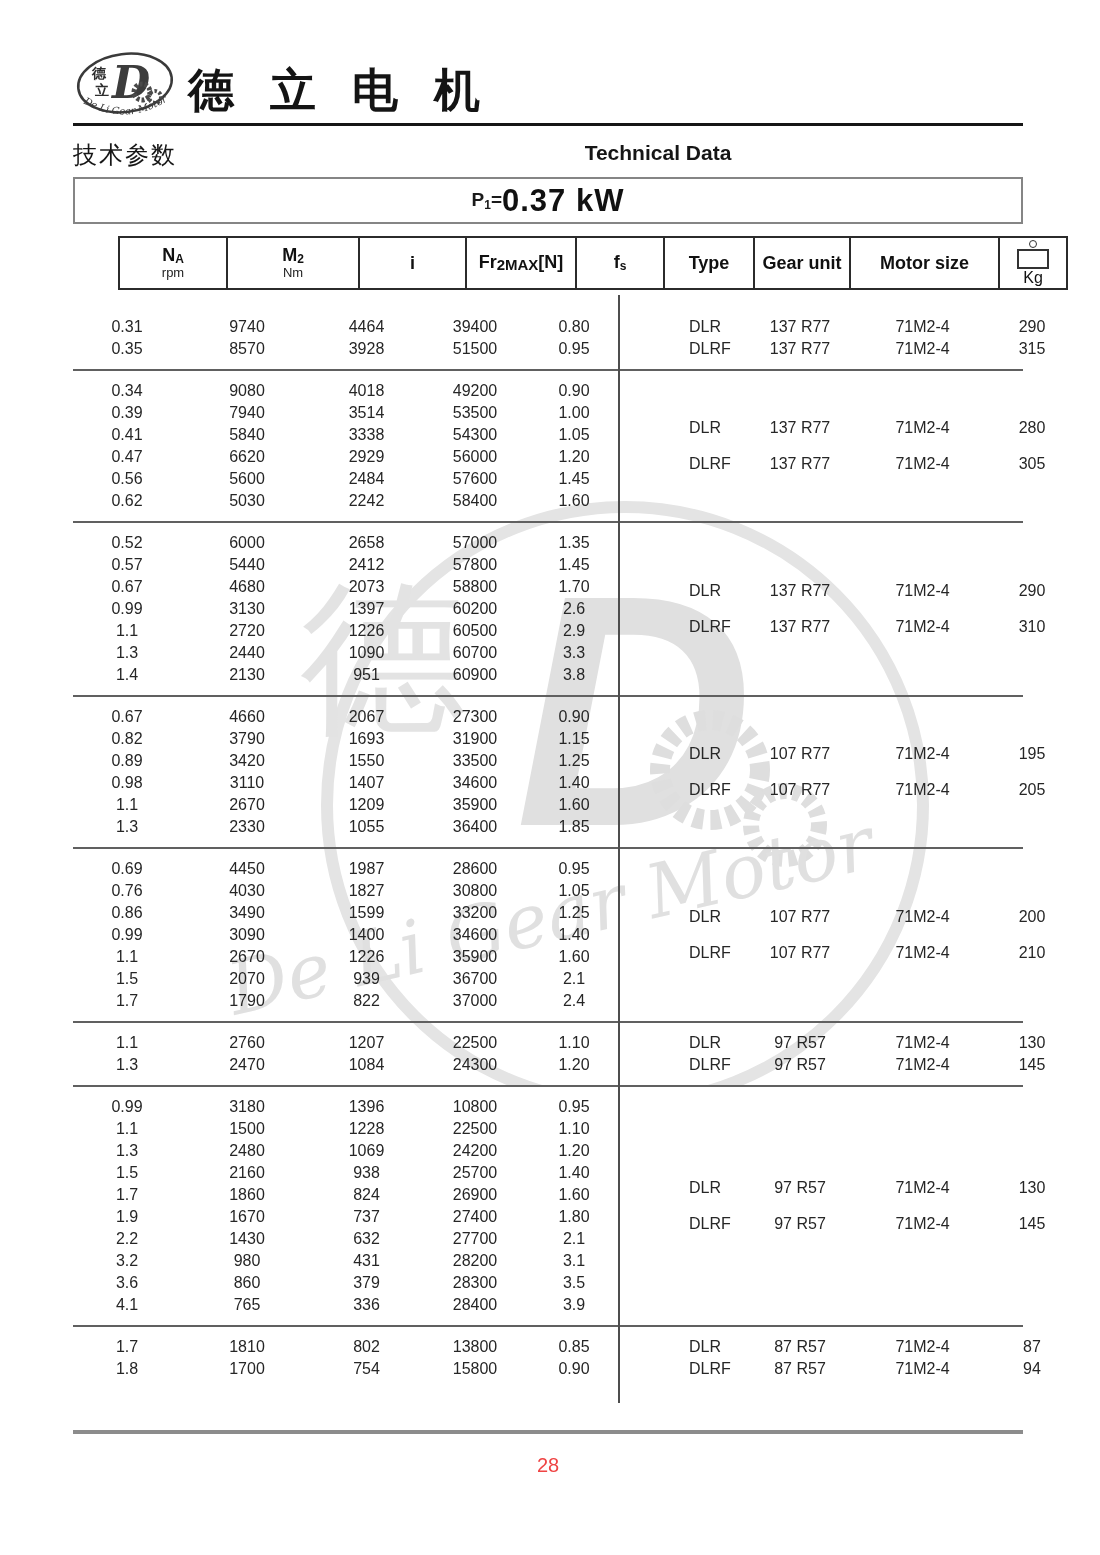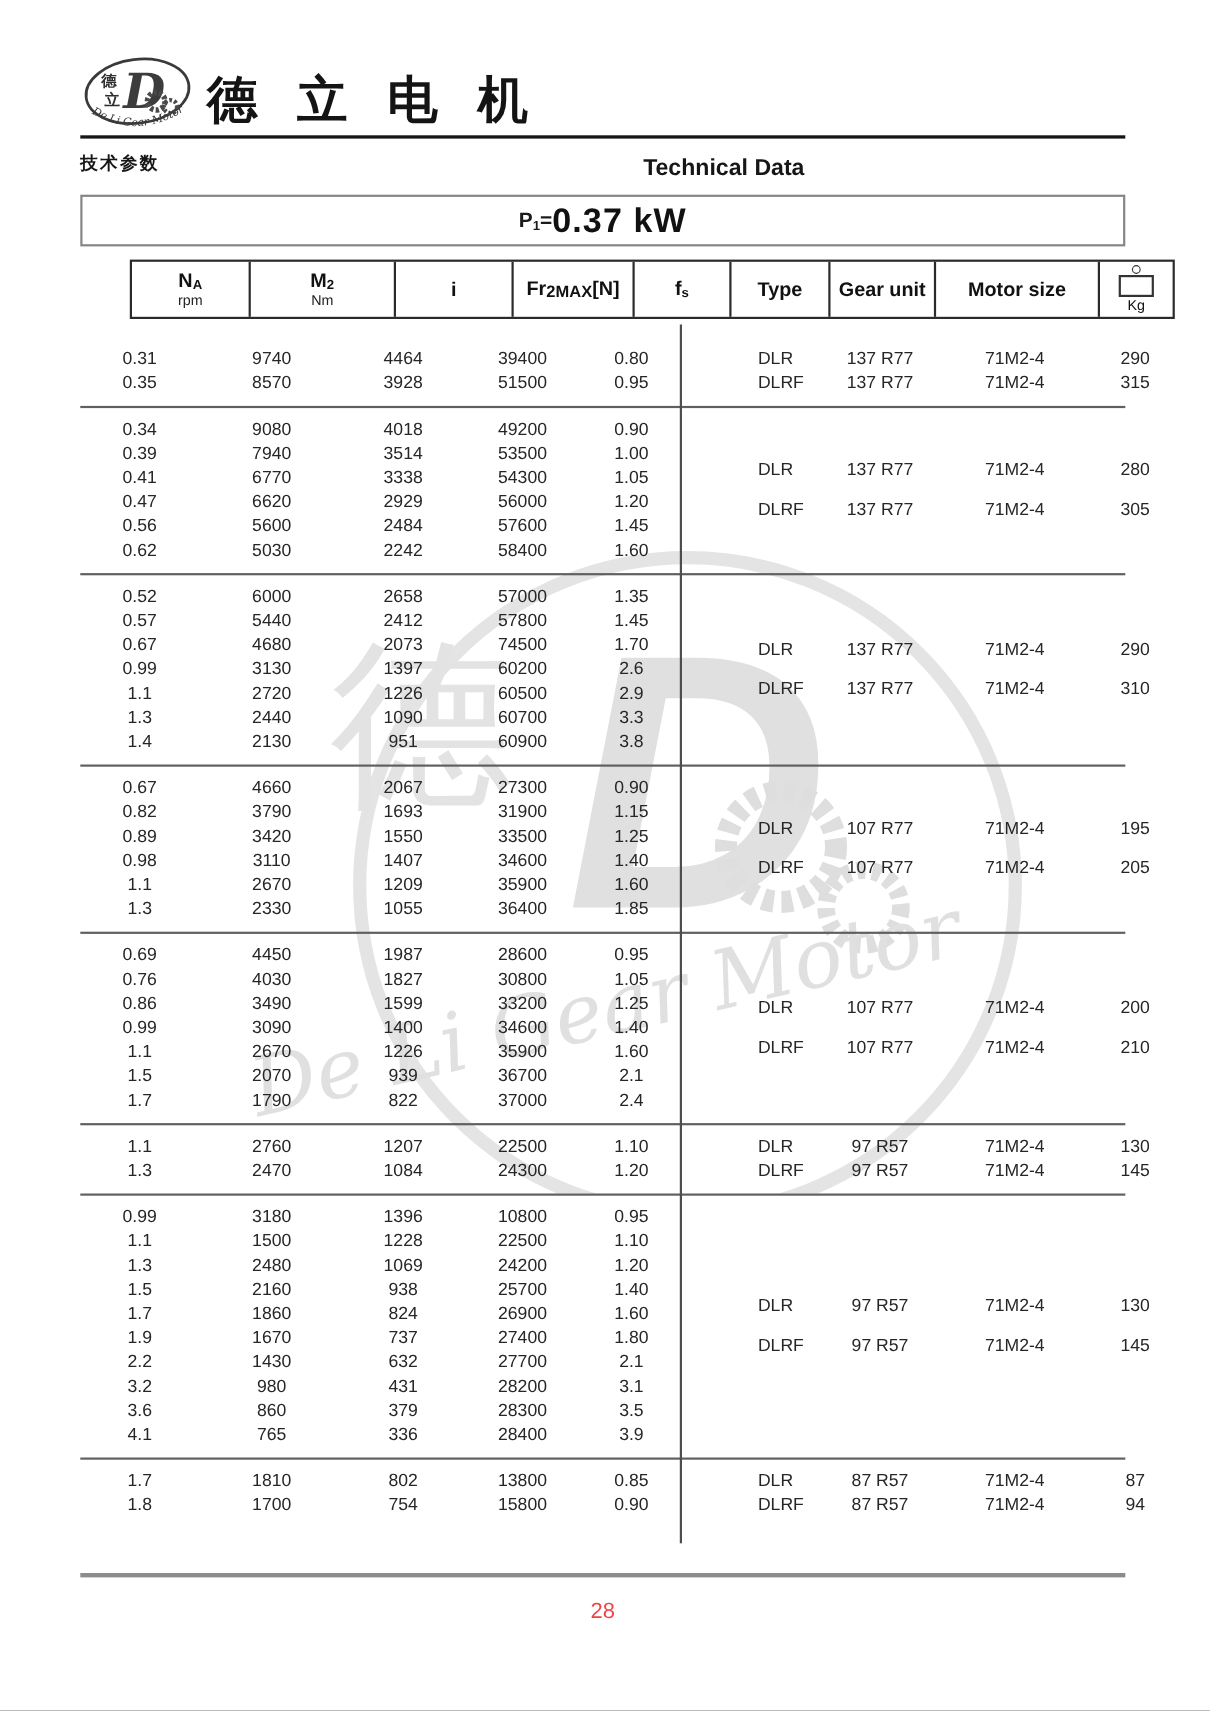--- a/index.html
+++ b/index.html
@@ -4,21 +4,21 @@
 <style>
   html,body{margin:0;padding:0;background:#888;}
   .page{position:relative;width:1100px;height:1555px;background:#ffffff;margin:0 auto;
         font-family:"Liberation Sans",sans-serif;color:#222;overflow:hidden;}
 
   
   .logo-svg{position:absolute;left:70px;top:48px;}
   .brand-cn{position:absolute;left:188px;top:60px;font-family:"DejaVu Serif",serif;
             font-size:46px;font-weight:700;letter-spacing:36px;color:#141414;white-space:nowrap;}
   .top-rule{position:absolute;left:73px;top:123px;width:950px;height:3px;background:#161616;}
-  .section-cn{position:absolute;left:73px;top:139px;font-size:16px;font-weight:700;color:#161616;letter-spacing:2px;}
+  .section-cn{position:absolute;left:73px;top:139px;font-size:24px;font-weight:400;color:#161616;letter-spacing:2px;}
   .section-en{position:absolute;left:658px;top:141px;transform:translateX(-50%);
               font-size:21px;font-weight:700;color:#161616;}
 
   
   .title-box{position:absolute;left:73px;top:177px;width:950px;height:47px;border:2px solid #858585;
              box-sizing:border-box;display:flex;align-items:center;justify-content:center;}
   .p-small{font-size:19px;font-weight:700;color:#1a1a1a;}
   .p-small .sb{font-size:12px;vertical-align:-3px;}
   .p-big{font-size:31px;font-weight:700;color:#111;letter-spacing:1px;}
 
@@ -28,21 +28,21 @@
   .th{border-right:2px solid #2b2b2b;display:flex;flex-direction:column;align-items:center;justify-content:center;
       text-align:center;line-height:1.05;}
   .th:last-child{border-right:none;}
   .th .main{font-size:18px;font-weight:700;color:#111;}
   .th .main .sb{font-size:12px;vertical-align:-2px;}
   .th .main .sbx{font-size:15px;vertical-align:-2px;letter-spacing:0;text-align:right;}
   .th .unit{font-size:13px;color:#222;margin-top:1px;}
   .kg-icon{display:flex;flex-direction:column;align-items:center;}
   .kg-ring{width:6px;height:6px;border:1.5px solid #333;border-radius:50%;margin-bottom:1px;}
   .kg-body{width:28px;height:16px;border:2px solid #333;}
-  .kg-label{font-size:13px;color:#111;margin-top:1px;}
+  .kg-label{font-size:16px;color:#111;margin-top:1px;}
 
   
   .tbody{position:absolute;left:73px;top:291px;width:950px;height:1120px;padding-top:16px;box-sizing:border-box;z-index:1;}
   .tbody::before{content:'';position:absolute;left:545px;top:4px;height:1108px;width:2px;background:#4d4d4d;}
   .group{display:flex;padding:9px 0;border-bottom:2px solid #606060;gap:44px;}
   .group:last-child{border-bottom:none;}
   .g-left{width:545px;}
   .g-right{width:405px;display:flex;flex-direction:column;justify-content:center;}
   .drow{display:grid;height:22px;align-items:center;font-size:16px;color:#262626;}
   .g-left .drow{grid-template-columns:108px 132px 107px 110px 88px;}
@@ -176,21 +176,21 @@
           </div>
           <div class="drow">
             <div class="cell">0.39</div>
             <div class="cell">7940</div>
             <div class="cell">3514</div>
             <div class="cell">53500</div>
             <div class="cell">1.00</div>
           </div>
           <div class="drow">
             <div class="cell">0.41</div>
-            <div class="cell">6770</div>
+            <div class="cell">5840</div>
             <div class="cell">3338</div>
             <div class="cell">54300</div>
             <div class="cell">1.05</div>
           </div>
           <div class="drow">
             <div class="cell">0.47</div>
             <div class="cell">6620</div>
             <div class="cell">2929</div>
             <div class="cell">56000</div>
             <div class="cell">1.20</div>
@@ -238,21 +238,21 @@
             <div class="cell">0.57</div>
             <div class="cell">5440</div>
             <div class="cell">2412</div>
             <div class="cell">57800</div>
             <div class="cell">1.45</div>
           </div>
           <div class="drow">
             <div class="cell">0.67</div>
             <div class="cell">4680</div>
             <div class="cell">2073</div>
-            <div class="cell">74500</div>
+            <div class="cell">58800</div>
             <div class="cell">1.70</div>
           </div>
           <div class="drow">
             <div class="cell">0.99</div>
             <div class="cell">3130</div>
             <div class="cell">1397</div>
             <div class="cell">60200</div>
             <div class="cell">2.6</div>
           </div>
           <div class="drow">

